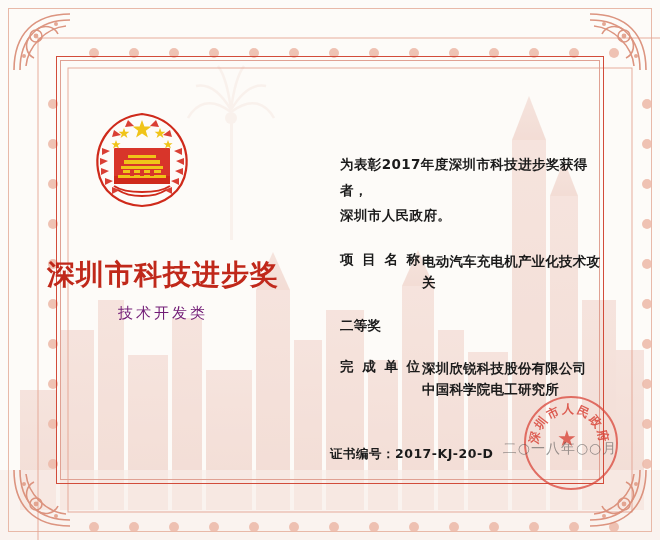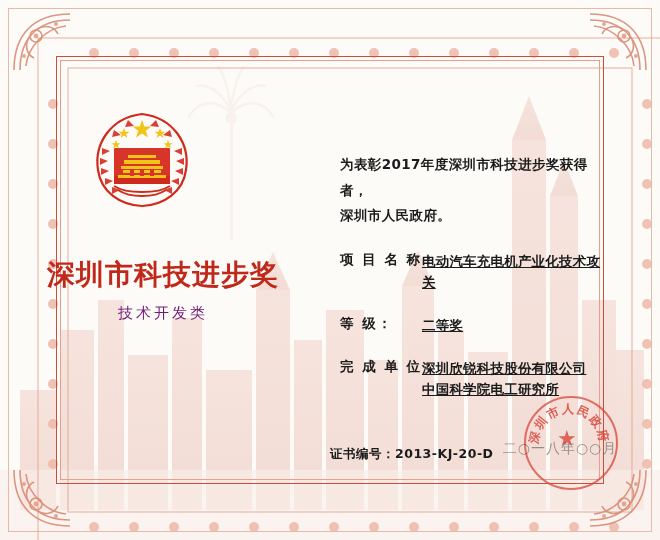--- a/index.html
+++ b/index.html
@@ -150,21 +150,20 @@
   .field-label {
     width: 82px;
     flex: 0 0 82px;
     letter-spacing: 2px;
     white-space: nowrap;
   }
   .field-value {
     flex: 1;
     letter-spacing: 0.2px;
     line-height: 1.55;
-    text-decoration: underline;
   }
   .field-value .line2 {
     display: block;
   }
 
   
   .seal {
     position: absolute;
     left: 524px;
     top: 396px;
@@ -481,21 +480,20 @@
     </div>
 
     <div class="field">
       <div class="field-label">项 目 名 称：</div>
       <div class="field-value">
         <span>电动汽车充电机产业化技术攻关</span>
       </div>
     </div>
 
     <div class="field">
-      <div class="field-label">等      级：</div>
       <div class="field-value">
         <span>二等奖</span>
       </div>
     </div>
 
     <div class="field">
       <div class="field-label">完 成 单 位：</div>
       <div class="field-value">
         <span>深圳欣锐科技股份有限公司</span>
         <span class="line2">中国科学院电工研究所</span>
@@ -512,16 +510,16 @@
       <text font-size="12" font-family="DejaVu Sans, sans-serif" font-weight="bold" fill="#d9463a" letter-spacing="2">
         <textPath href="#sealArc" startOffset="50%" text-anchor="middle">深圳市人民政府</textPath>
       </text>
     </svg>
     <div class="seal-star">★</div>
   </div>
 
   <div class="date-line">二○一八年○○月</div>
 
   <div class="cert-no">
-    <span>证书编号：</span><span>2013-KJ-20-D</span>
+    <span>证书编号：</span><span>2017-KJ-20-D</span>
   </div>
 
 </div>
 
 </body></html>

